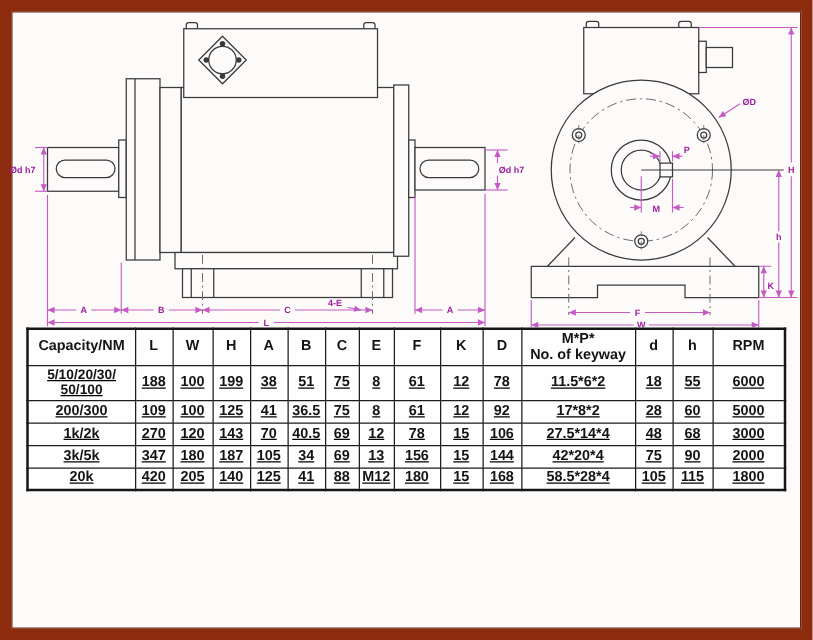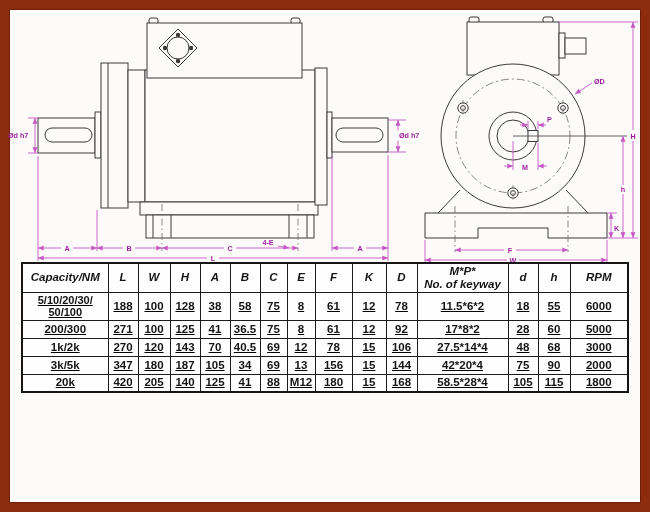--- a/index.html
+++ b/index.html
@@ -22,21 +22,21 @@
     border:2px solid #161616;
   }
   .spec-table th,.spec-table td{
     border:1px solid #1c1c1c;
     text-align:center;vertical-align:middle;
     padding:0;margin:0;
     font-weight:bold;color:#141414;
     font-size:11.5px;line-height:1.12;
     overflow:hidden;white-space:nowrap;
   }
-  .spec-table thead tr{height:29px;font-style:italic;}
+  .spec-table thead tr{height:29px;}
   .spec-table tbody tr{height:18px;text-decoration:underline;}
   .spec-table tbody tr.first{height:28px;}
   .spec-table tbody tr.first td:first-child{font-size:11px;}
 </style>
 </head>
 <body>
 
 <div class="frame"></div>
 
 <svg class="drawing-svg" width="650" height="262" viewBox="0 0 650 262">
@@ -247,36 +247,36 @@
         <th>d</th>
         <th>h</th>
         <th>RPM</th>
       </tr>
   </thead>
   <tbody>
       <tr class="first">
         <td>5/10/20/30/<br>50/100</td>
         <td>188</td>
         <td>100</td>
-        <td>128</td>
+        <td>199</td>
         <td>38</td>
-        <td>58</td>
+        <td>51</td>
         <td>75</td>
         <td>8</td>
         <td>61</td>
         <td>12</td>
         <td>78</td>
         <td>11.5*6*2</td>
         <td>18</td>
         <td>55</td>
         <td>6000</td>
       </tr>
       <tr>
         <td>200/300</td>
-        <td>271</td>
+        <td>109</td>
         <td>100</td>
         <td>125</td>
         <td>41</td>
         <td>36.5</td>
         <td>75</td>
         <td>8</td>
         <td>61</td>
         <td>12</td>
         <td>92</td>
         <td>17*8*2</td>

